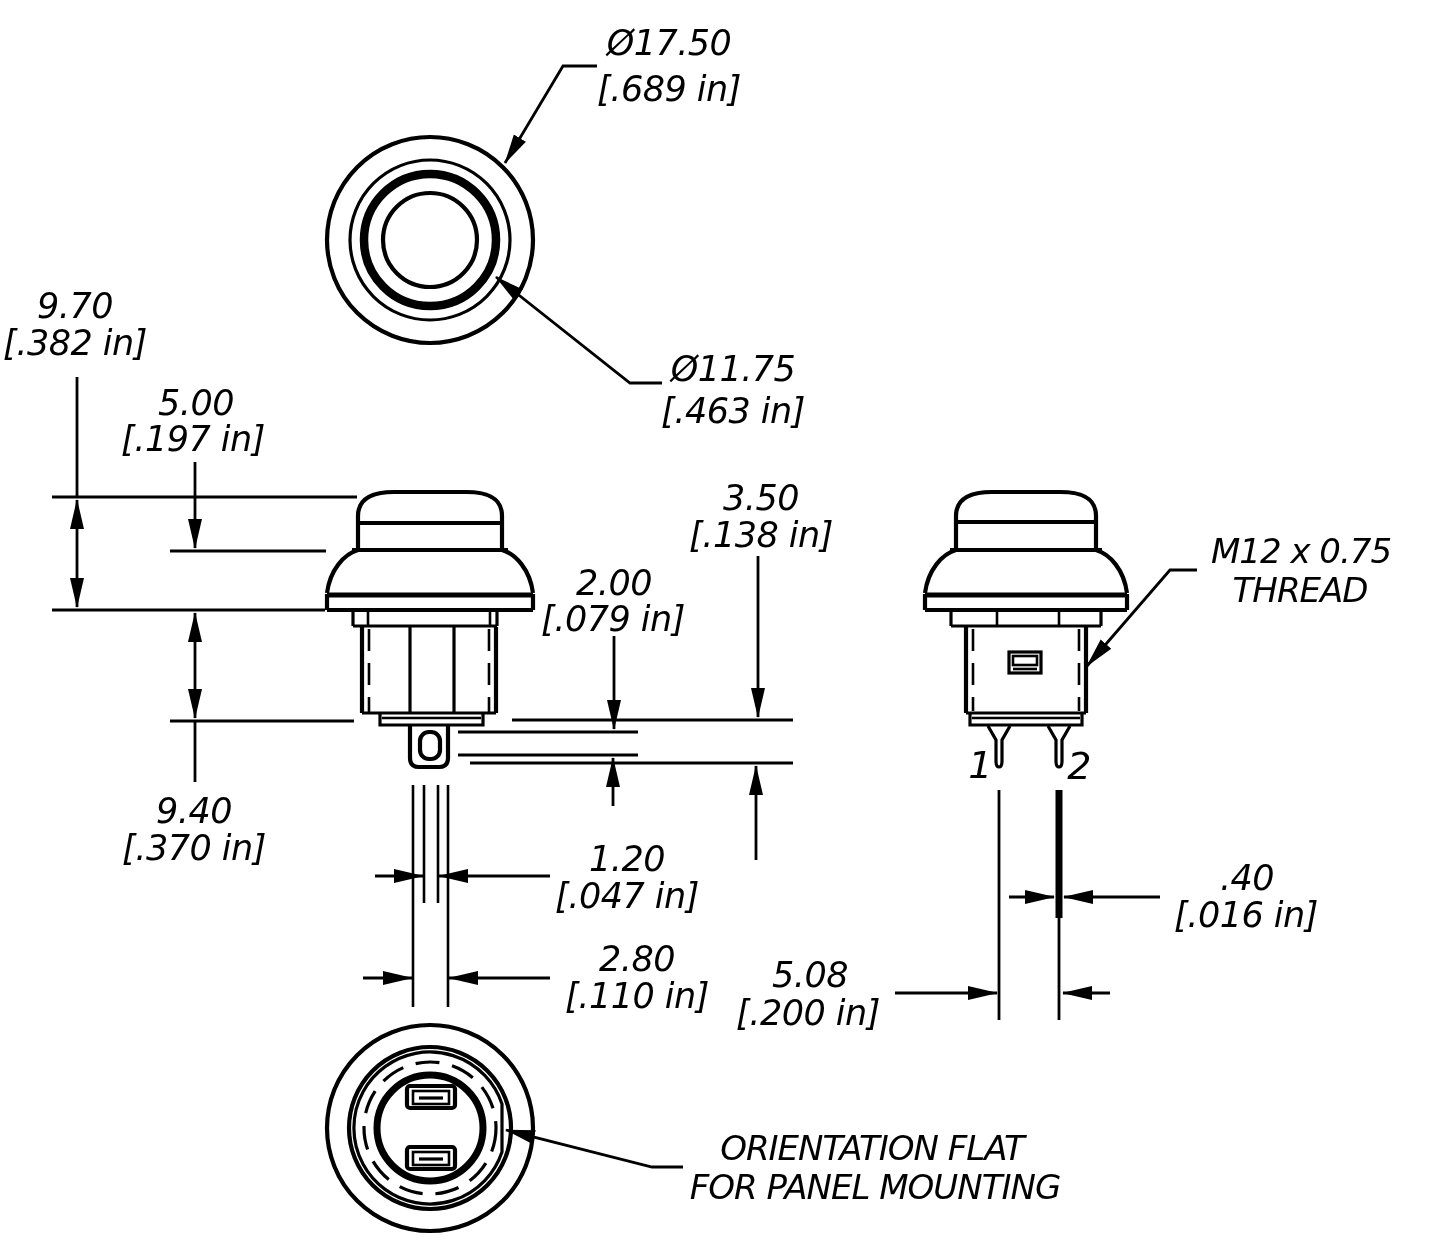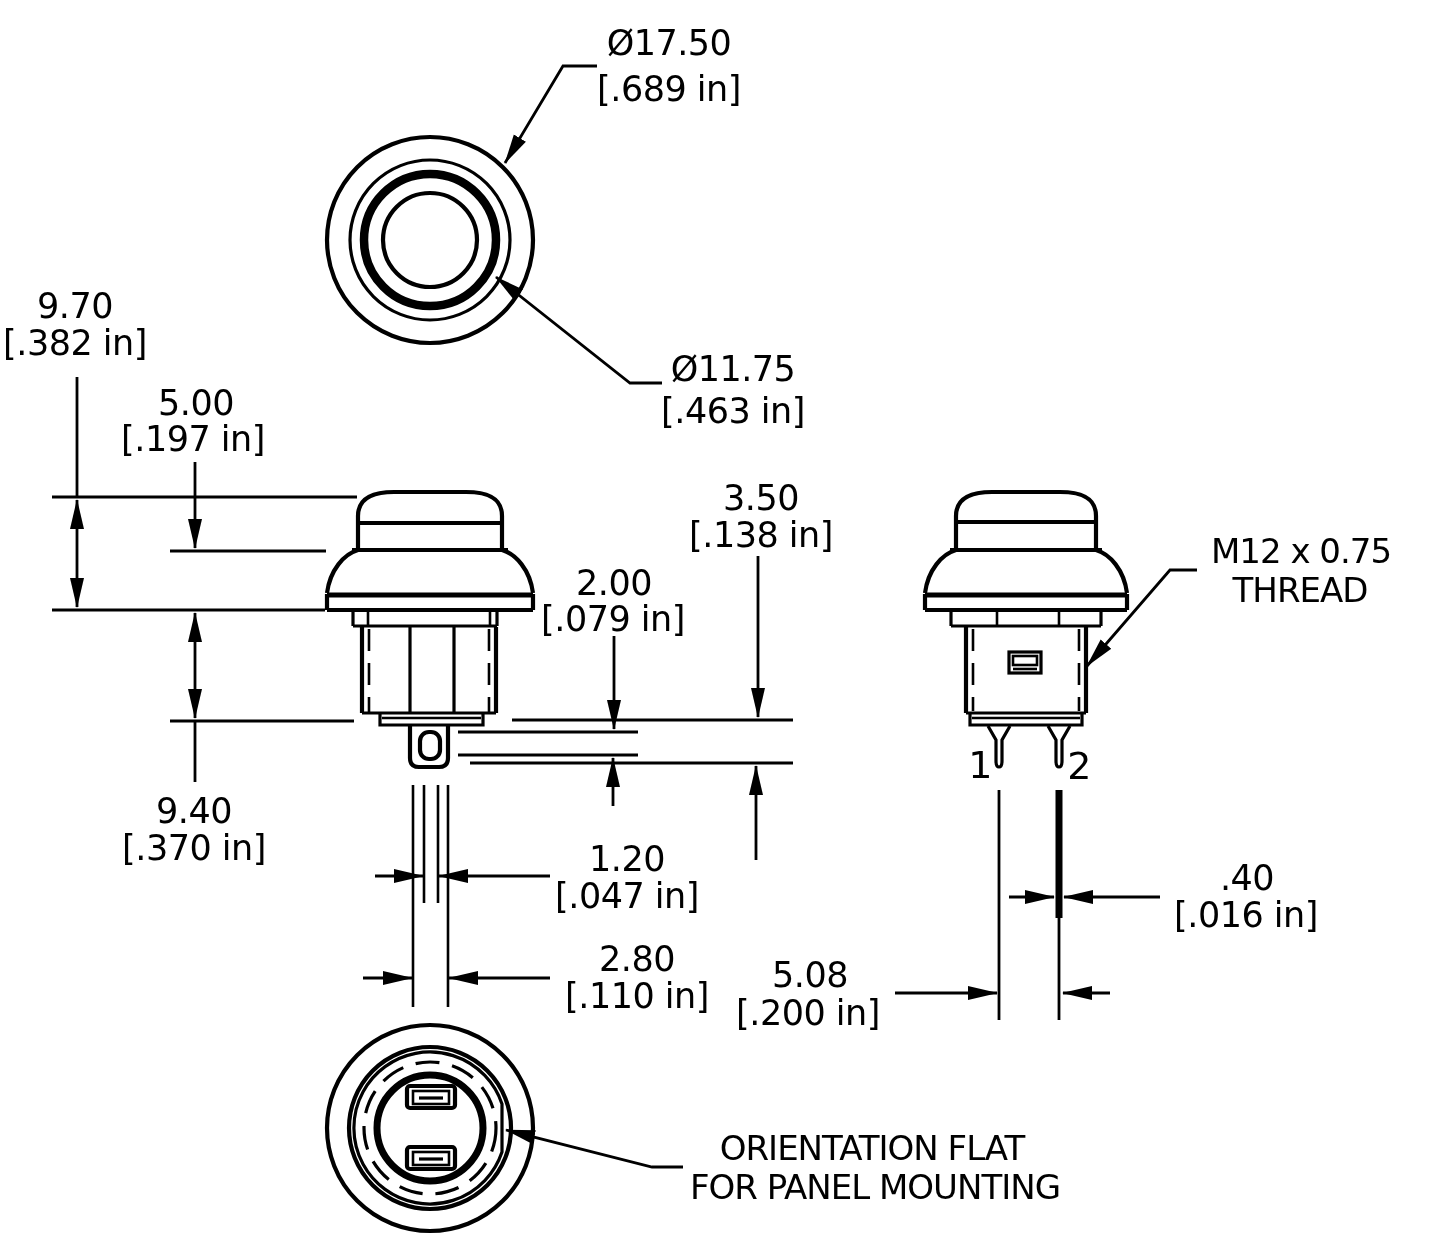--- a/index.html
+++ b/index.html
@@ -1,16 +1,16 @@
 <!DOCTYPE html>
 <html><head>
 <meta charset="utf-8">
 <style>
   html,body{margin:0;padding:0;background:#ffffff;}
-  .stage{position:relative;width:1453px;height:1236px;background:#ffffff;font-family:"DejaVu Sans","Liberation Sans",sans-serif;}
+  .stage{position:relative;width:1453px;height:1236px;background:#ffffff;font-family:"DejaVu Sans","Liberation Sans",sans-serif;font-style:italic;}
   svg{display:block;}
   .ln{stroke:#000;fill:none;stroke-linecap:butt;}
   .sw2{stroke-width:2.6;}
   .sw3{stroke-width:3.2;}
   .sw4{stroke-width:4.2;}
   .sw5{stroke-width:5.2;}
   .sw7{stroke-width:7;}
   .sw8{stroke-width:8.5;}
   .dash{stroke-dasharray:22 12;}
   .dashc{stroke-dasharray:24 13;}

